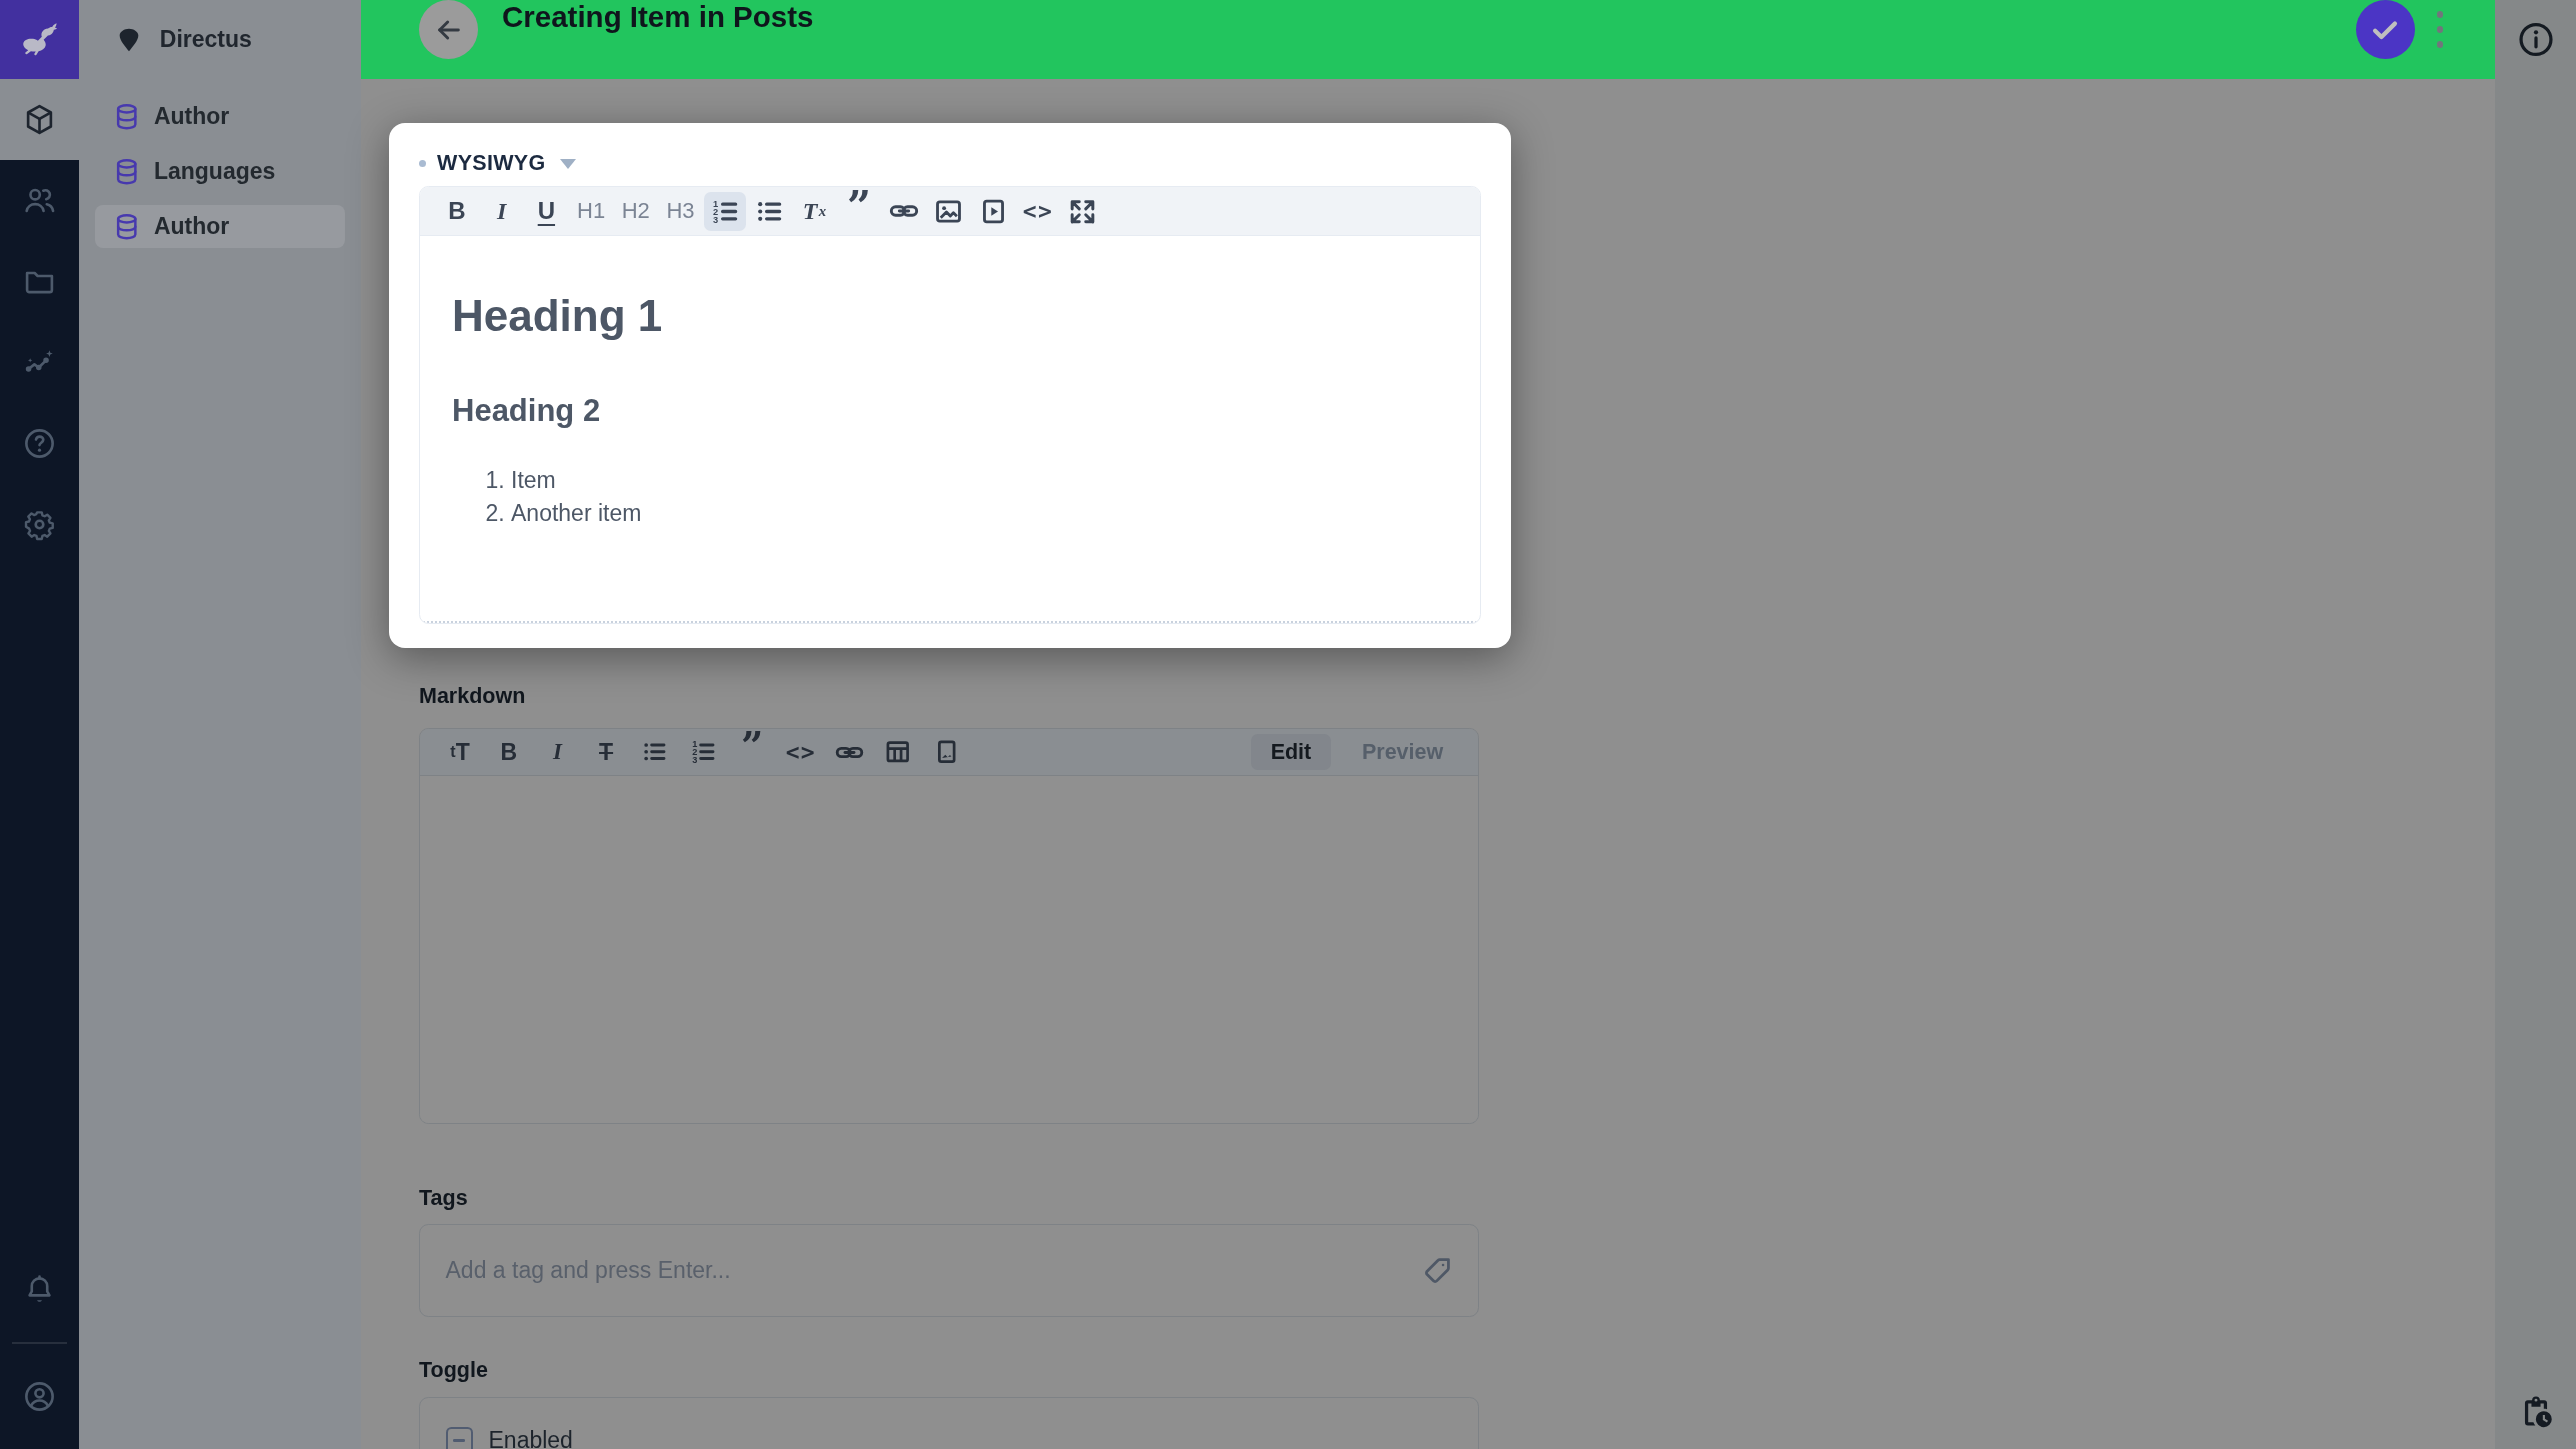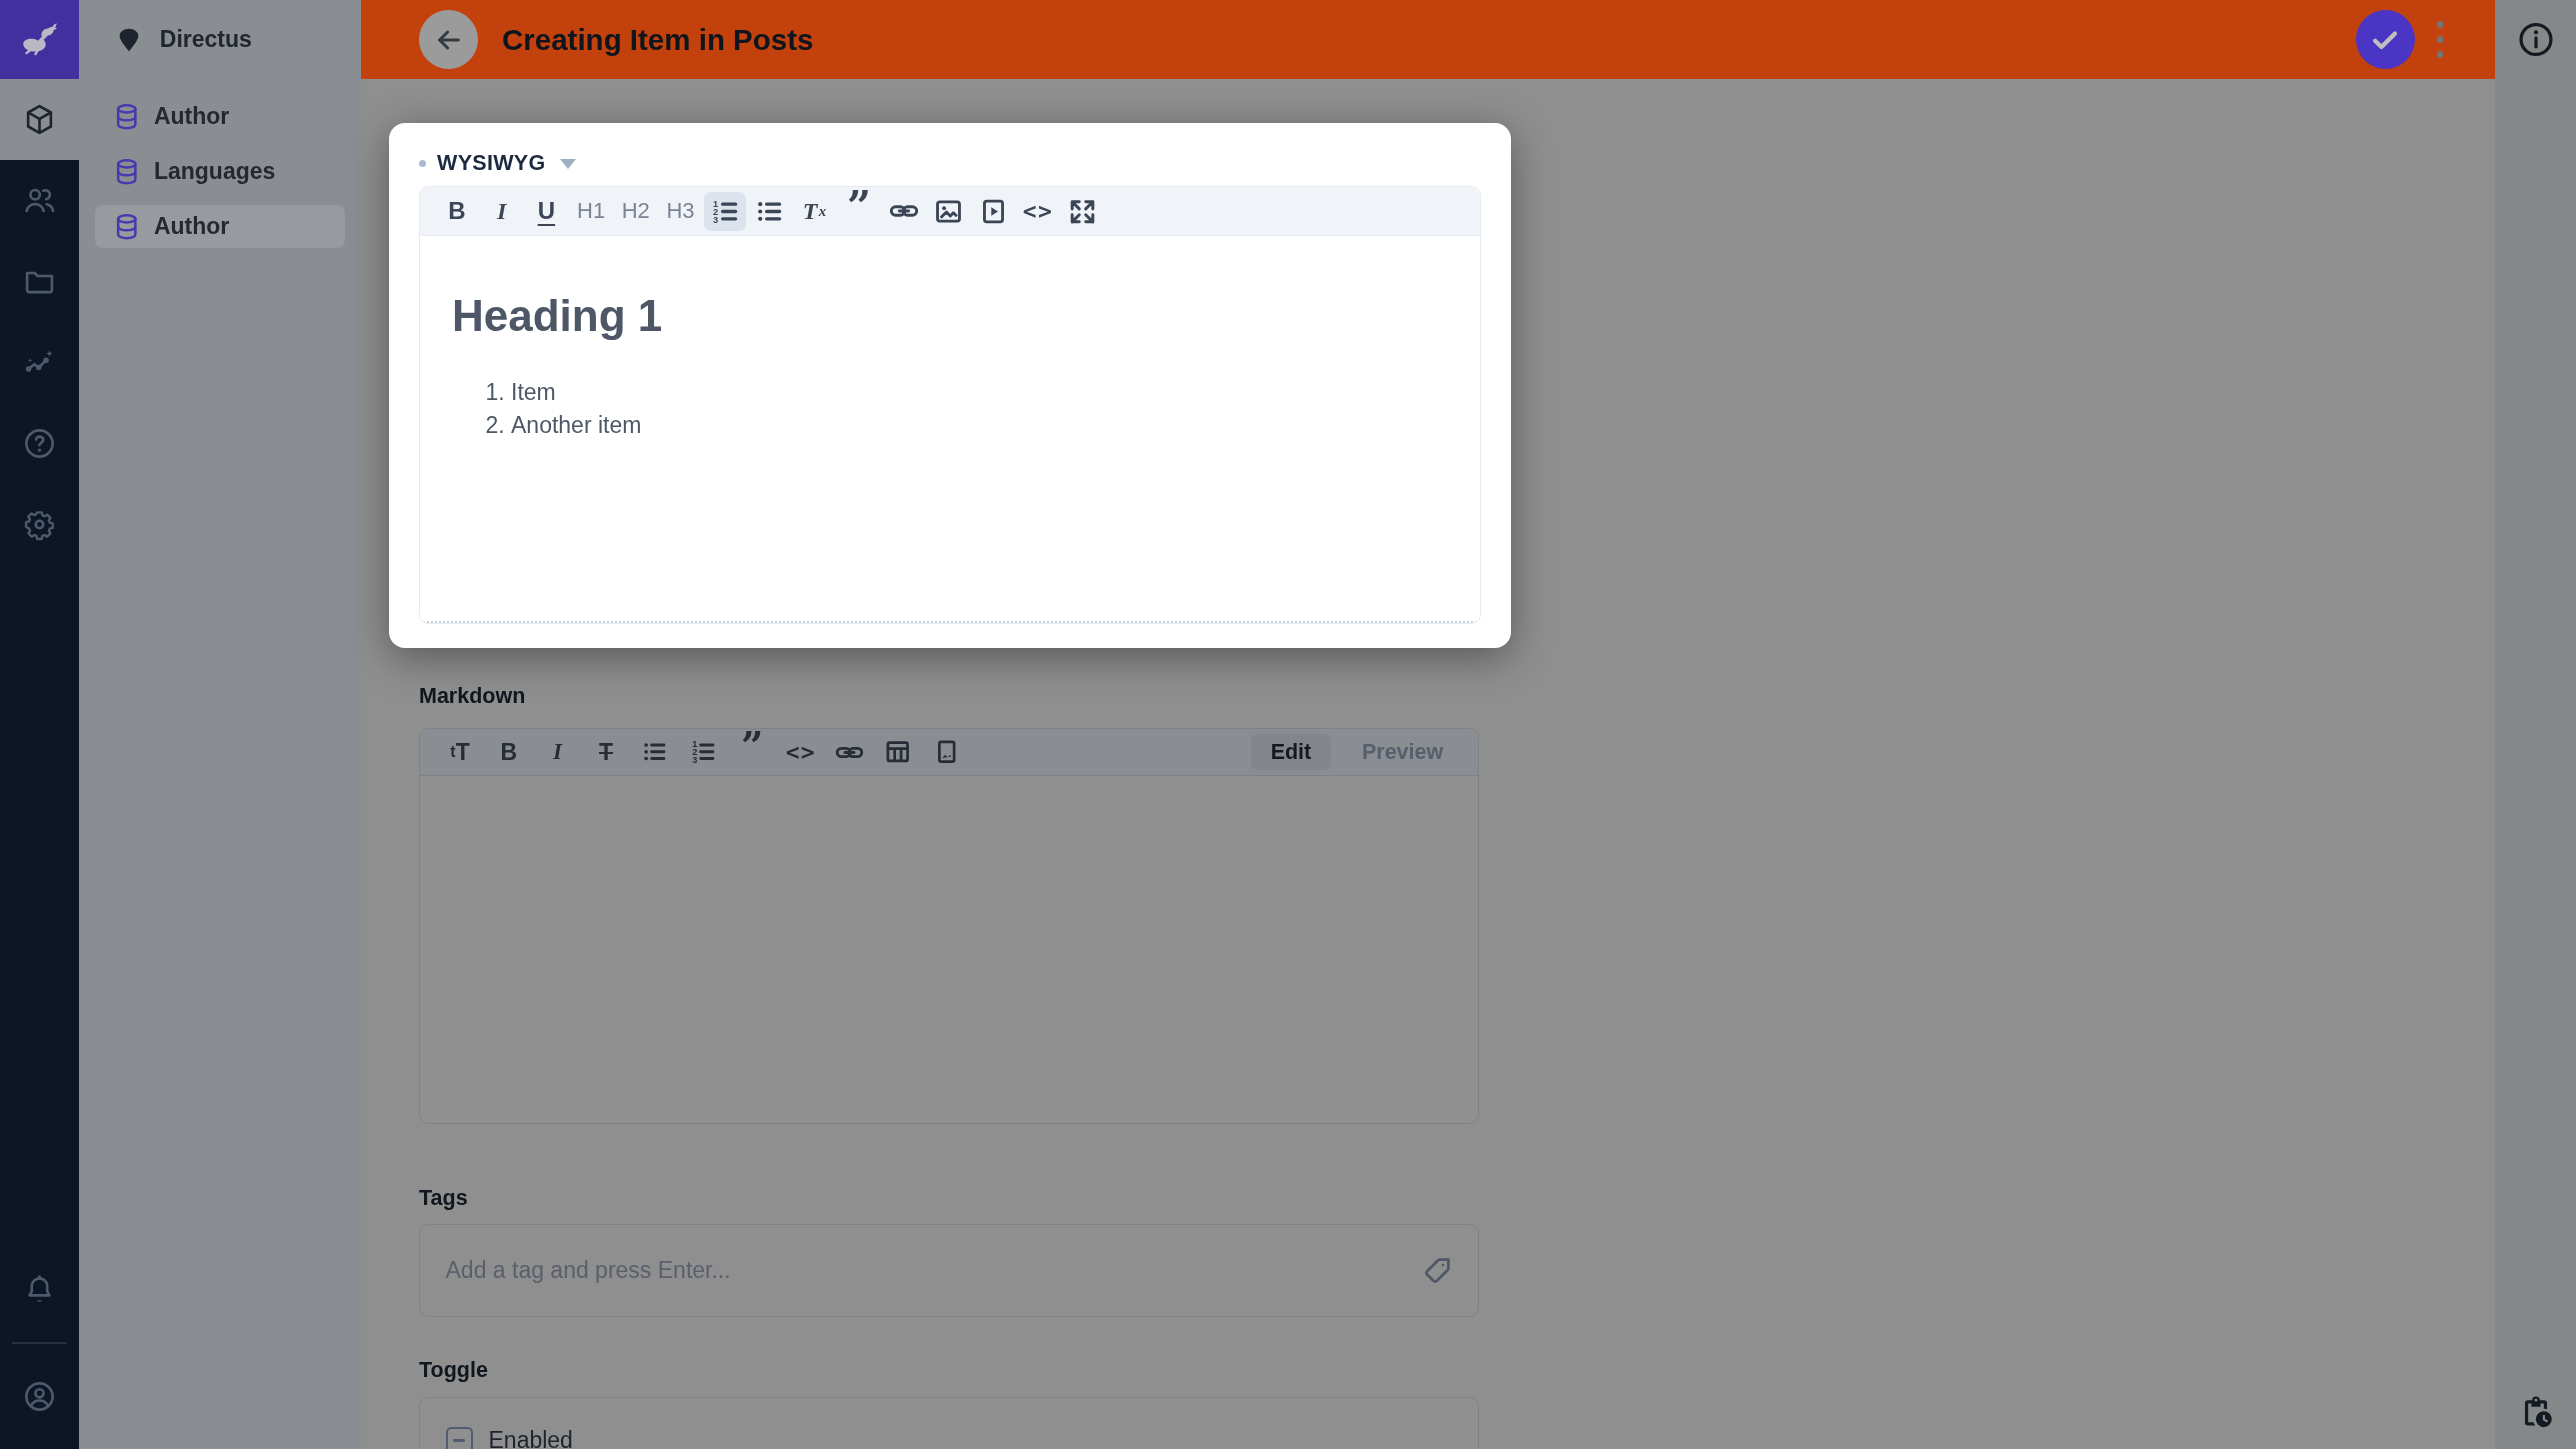--- a/index.html
+++ b/index.html
@@ -16,21 +16,21 @@
 
   
   .sidebar { position:absolute; left:79px; top:0; width:282px; height:1449px; background:#8a8e93; z-index:4; }
   .project-row { height:79px; display:flex; align-items:center; padding-left:34px; gap:14.8px; }
   .project-name { font-size:23px; font-weight:700; color:#20262e; }
   .nav-item { height:43px; margin:12px 16px 4px 16px; border-radius:8px; display:flex; align-items:center; padding-left:17.4px; gap:12px; color:#23292f; font-size:23px;font-weight:bold; }
   .nav-item.active { background:#979a9f; }
   .db-icon { color:#4739ae; flex:0 0 auto; }
 
   
-  .header { position:absolute; left:361px; top:0; width:2135px; height:79px; background:#c2410c; display:flex; align-items:center; z-index:3; }
+  .header { position:absolute; left:361px; top:0; width:2135px; height:79px; background:#22c55e; display:flex; align-items:flex-start; z-index:3; }
   .back-btn { width:59px; height:59px; border-radius:50%; background:#9b9b9b; display:flex; align-items:center; justify-content:center; margin-left:58px; color:#343a42; }
   .page-title { font-size:29.5px; font-weight:700; color:#0f151c; margin-left:24px; }
   .header .spacer { flex:1; }
   .save-btn { width:59px; height:59px; border-radius:50%; background:#4b35c5; display:flex; align-items:center; justify-content:center; }
   .dots-btn { width:40px; height:59px; display:flex; flex-direction:column; align-items:center; justify-content:center; gap:8px; margin-right:36px; margin-left:5.4px; }
   .dots-btn i { width:6.7px; height:6.7px; border-radius:50%; background:#71767c; }
 
   
   .rightstrip { position:absolute; right:0; top:0; width:81px; height:1449px; background:#858889; z-index:4; }
   .info-btn { position:absolute; top:20px; left:50%; transform:translateX(-50%); color:#141a21; }
@@ -366,20 +366,21 @@
         <svg width="31" height="31" viewBox="0 0 24 24" fill="none" stroke="#3b4555" stroke-width="2.3" stroke-linecap="round" stroke-linejoin="round">
           <path d="M14.5 4.5H20v5.5M20 4.5l-5.5 5.5"></path>
             <path d="M9.5 4.5H4v5.5M4 4.5l5.5 5.5"></path>
             <path d="M4 14.5V20h5.5M4 20l5.5-5.5"></path>
             <path d="M20 14.5V20h-5.5M20 20l-5.5-5.5"></path>
         </svg>
       </div>
     </div>
     <div class="wys-content">
       <h1>Heading 1</h1>
+      <h2>Heading 2</h2>
       <ol>
         <li>Item</li>
         <li>Another item</li>
       </ol>
     </div>
   </div>
 </section>
 
 
 </body></html>

